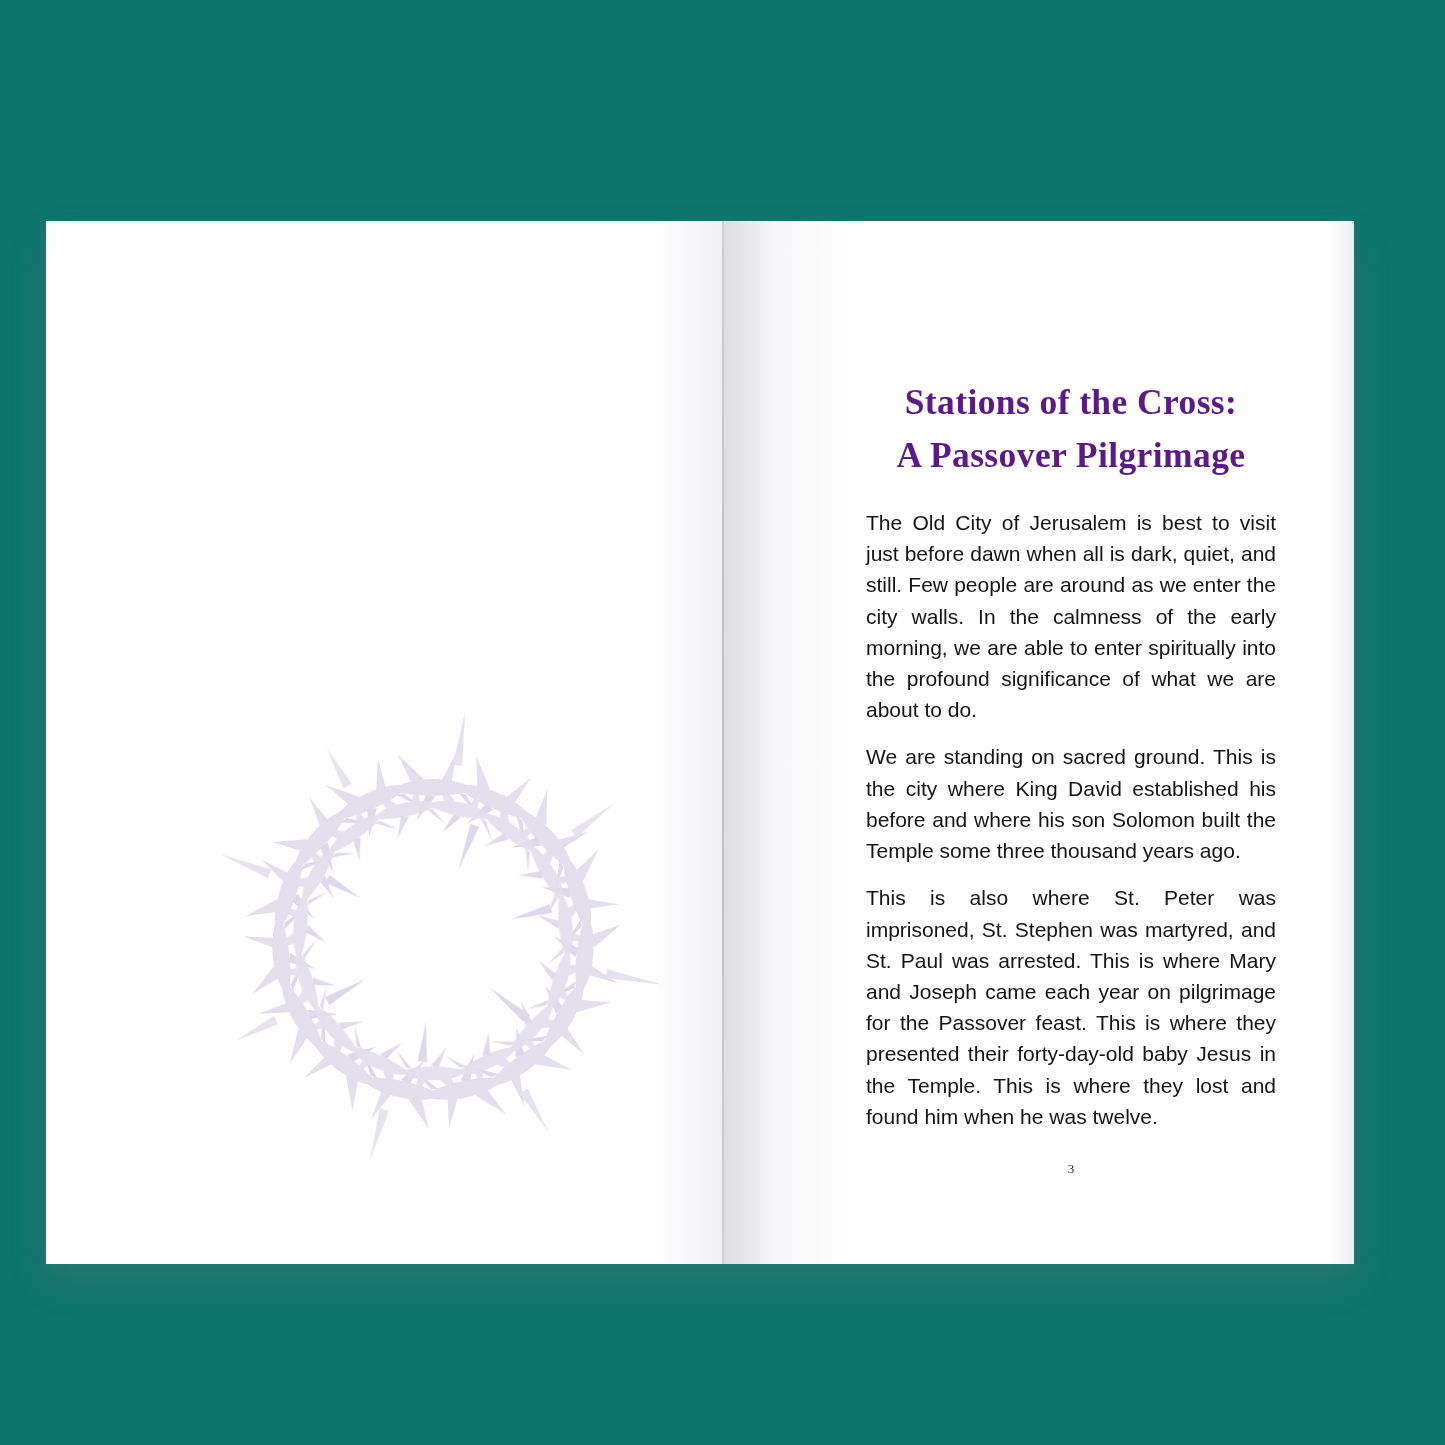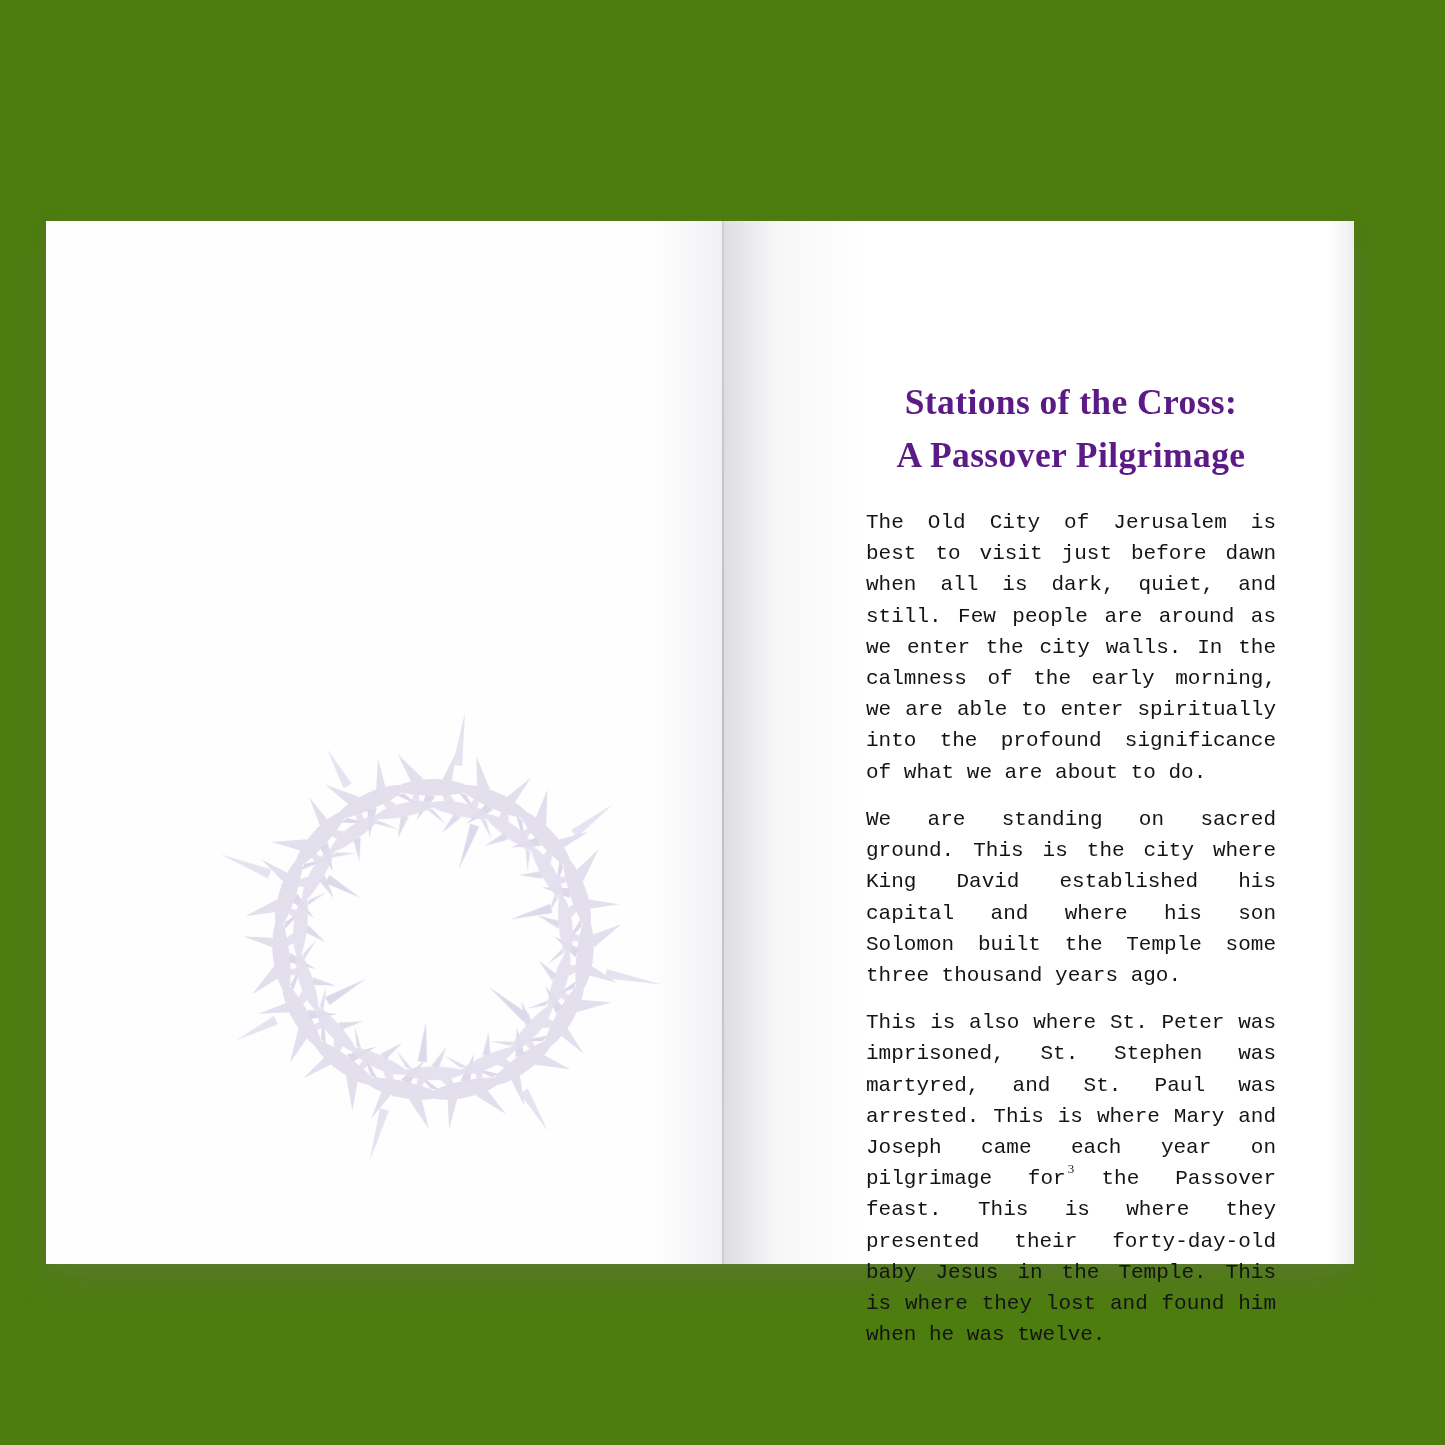--- a/index.html
+++ b/index.html
@@ -8,21 +8,21 @@
     width: 1445px;
     height: 1445px;
     background: #ffffff;
     font-family: "Liberation Serif", serif;
   }
 
   #stage {
     position: relative;
     width: 1445px;
     height: 1445px;
-    background: #4d7c0f;
+    background: #0f766e;
     overflow: hidden;
   }
 
   
   .book {
     position: absolute;
     left: 46px;
     top: 221px;
     width: 1308px;
     height: 1043px;
@@ -119,21 +119,21 @@
     font-size: 35.5px;
     line-height: 1.48;
     text-align: center;
     letter-spacing: 0.4px;
     margin: 0 0 26px 0;
   }
   .title .l2 { display: block; }
 
   .para {
     color: #141414;
-    font-family: Liberation Mono, monospace;
+    font-family: Liberation Sans, sans-serif;
     font-size: 21px;
     line-height: 31.2px;
     text-align: justify;
     text-justify: inter-word;
     margin: 16px 0 14px 0;
   }
   .para:last-of-type { margin-bottom: 0; }
 
   .folio {
     position: absolute;
@@ -231,21 +231,21 @@
 
     <div class="page-right">
       <div class="content">
 
         <h1 class="title">
           <span>Stations of the Cross:</span>
           <span class="l2">A Passover Pilgrimage</span>
         </h1>
 
         <p class="para">The Old City of Jerusalem is best to visit just before dawn when all is dark, quiet, and still. Few people are around as we enter the city walls. In the calmness of the early morning, we are able to enter spiritually into the profound significance of what we are about to do.</p>
-        <p class="para">We are standing on sacred ground. This is the city where King David established his capital and where his son Solomon built the Temple some three thousand years ago.</p>
+        <p class="para">We are standing on sacred ground. This is the city where King David established his before and where his son Solomon built the Temple some three thousand years ago.</p>
         <p class="para">This is also where St. Peter was imprisoned, St. Stephen was martyred, and St. Paul was arrested. This is where Mary and Joseph came each year on pilgrimage for the Passover feast. This is where they presented their forty-day-old baby Jesus in the Temple. This is where they lost and found him when he was twelve.</p>
 
       </div>
 
       <div class="folio">3</div>
     </div>
 
     <div class="spine"></div>
   </div>
 

